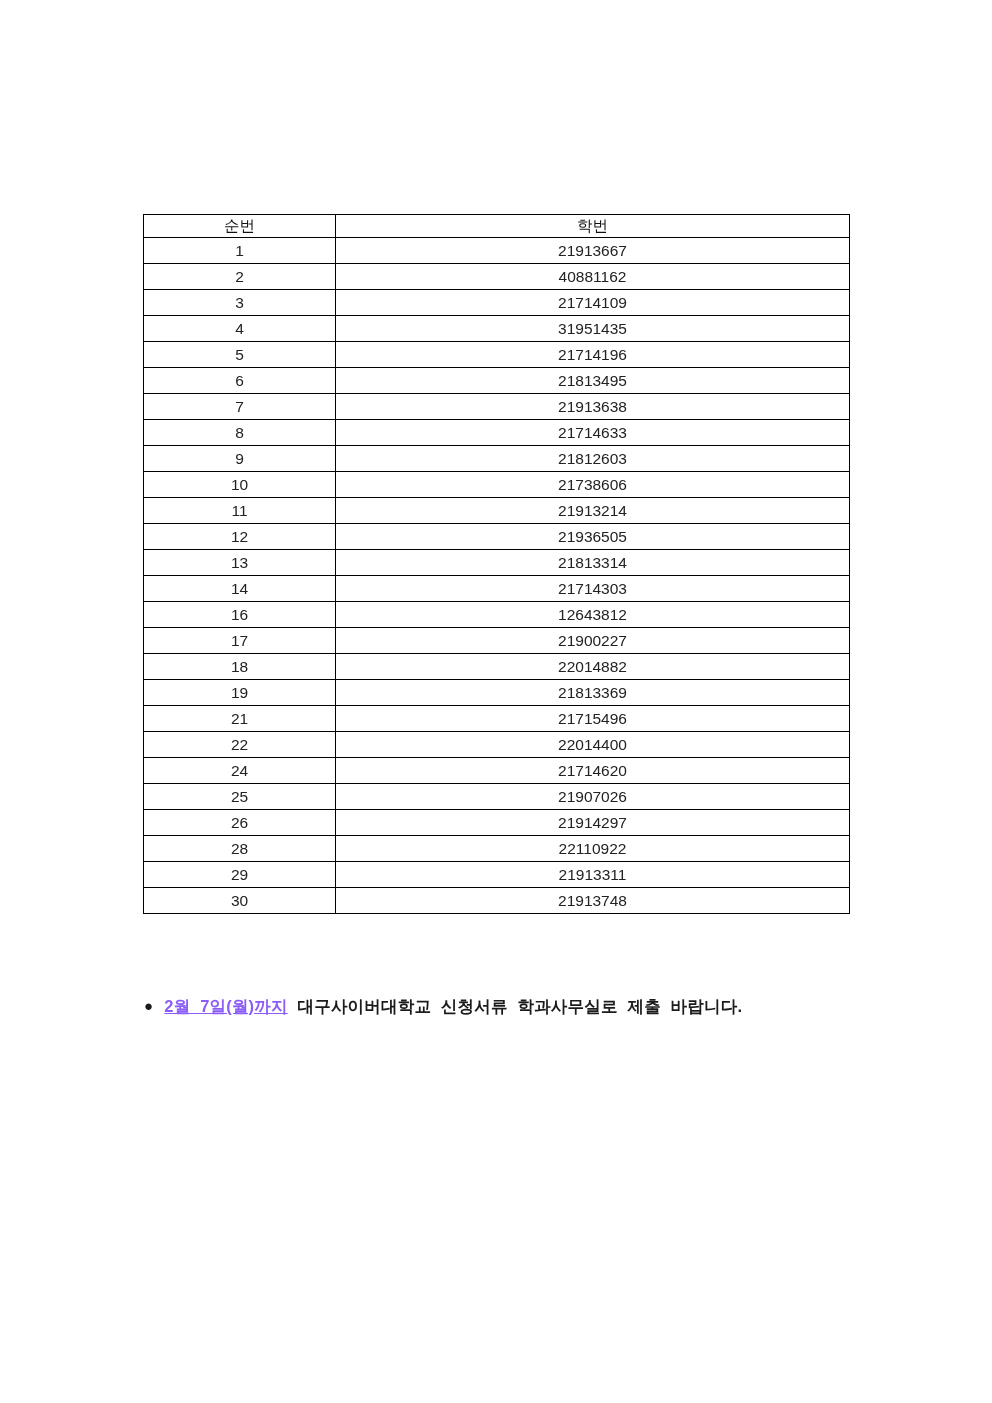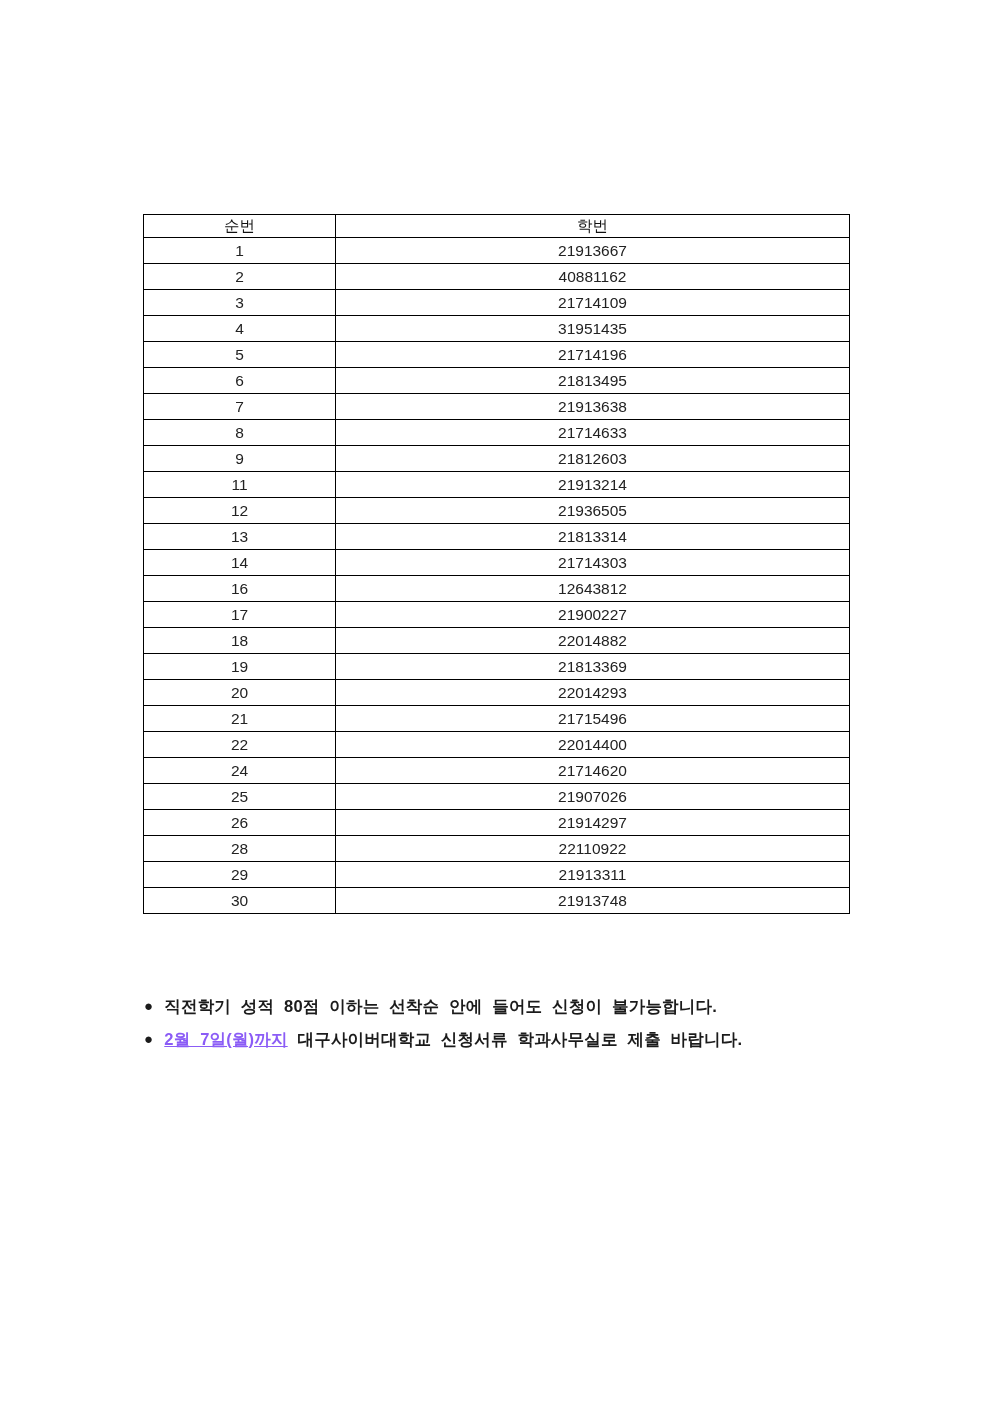--- a/index.html
+++ b/index.html
@@ -117,20 +117,24 @@
         </tr>
         <tr>
           <td>8</td>
           <td>21714633</td>
         </tr>
         <tr>
           <td>9</td>
           <td>21812603</td>
         </tr>
         <tr>
+          <td>10</td>
+          <td>21738606</td>
+        </tr>
+        <tr>
           <td>11</td>
           <td>21913214</td>
         </tr>
         <tr>
           <td>12</td>
           <td>21936505</td>
         </tr>
         <tr>
           <td>13</td>
           <td>21813314</td>
@@ -149,24 +153,20 @@
         </tr>
         <tr>
           <td>18</td>
           <td>22014882</td>
         </tr>
         <tr>
           <td>19</td>
           <td>21813369</td>
         </tr>
         <tr>
-          <td>20</td>
-          <td>22014293</td>
-        </tr>
-        <tr>
           <td>21</td>
           <td>21715496</td>
         </tr>
         <tr>
           <td>22</td>
           <td>22014400</td>
         </tr>
         <tr>
           <td>24</td>
           <td>21714620</td>
@@ -188,17 +188,16 @@
           <td>21913311</td>
         </tr>
         <tr>
           <td>30</td>
           <td>21913748</td>
         </tr>
       </tbody>
   </table>
 
   <div class="notes">
-      <div class="note"><span class="bullet">●</span><span>직전학기 성적 80점 이하는 선착순 안에 들어도 신청이 불가능합니다.</span></div>
       <div class="note"><span class="bullet">●</span><span class="red-underline" style="color: #8b5cf6;">2월 7일(월)까지</span><span> 대구사이버대학교 신청서류 학과사무실로 제출 바랍니다.</span></div>
     </div>
 
 </div>
 
 </body></html>

